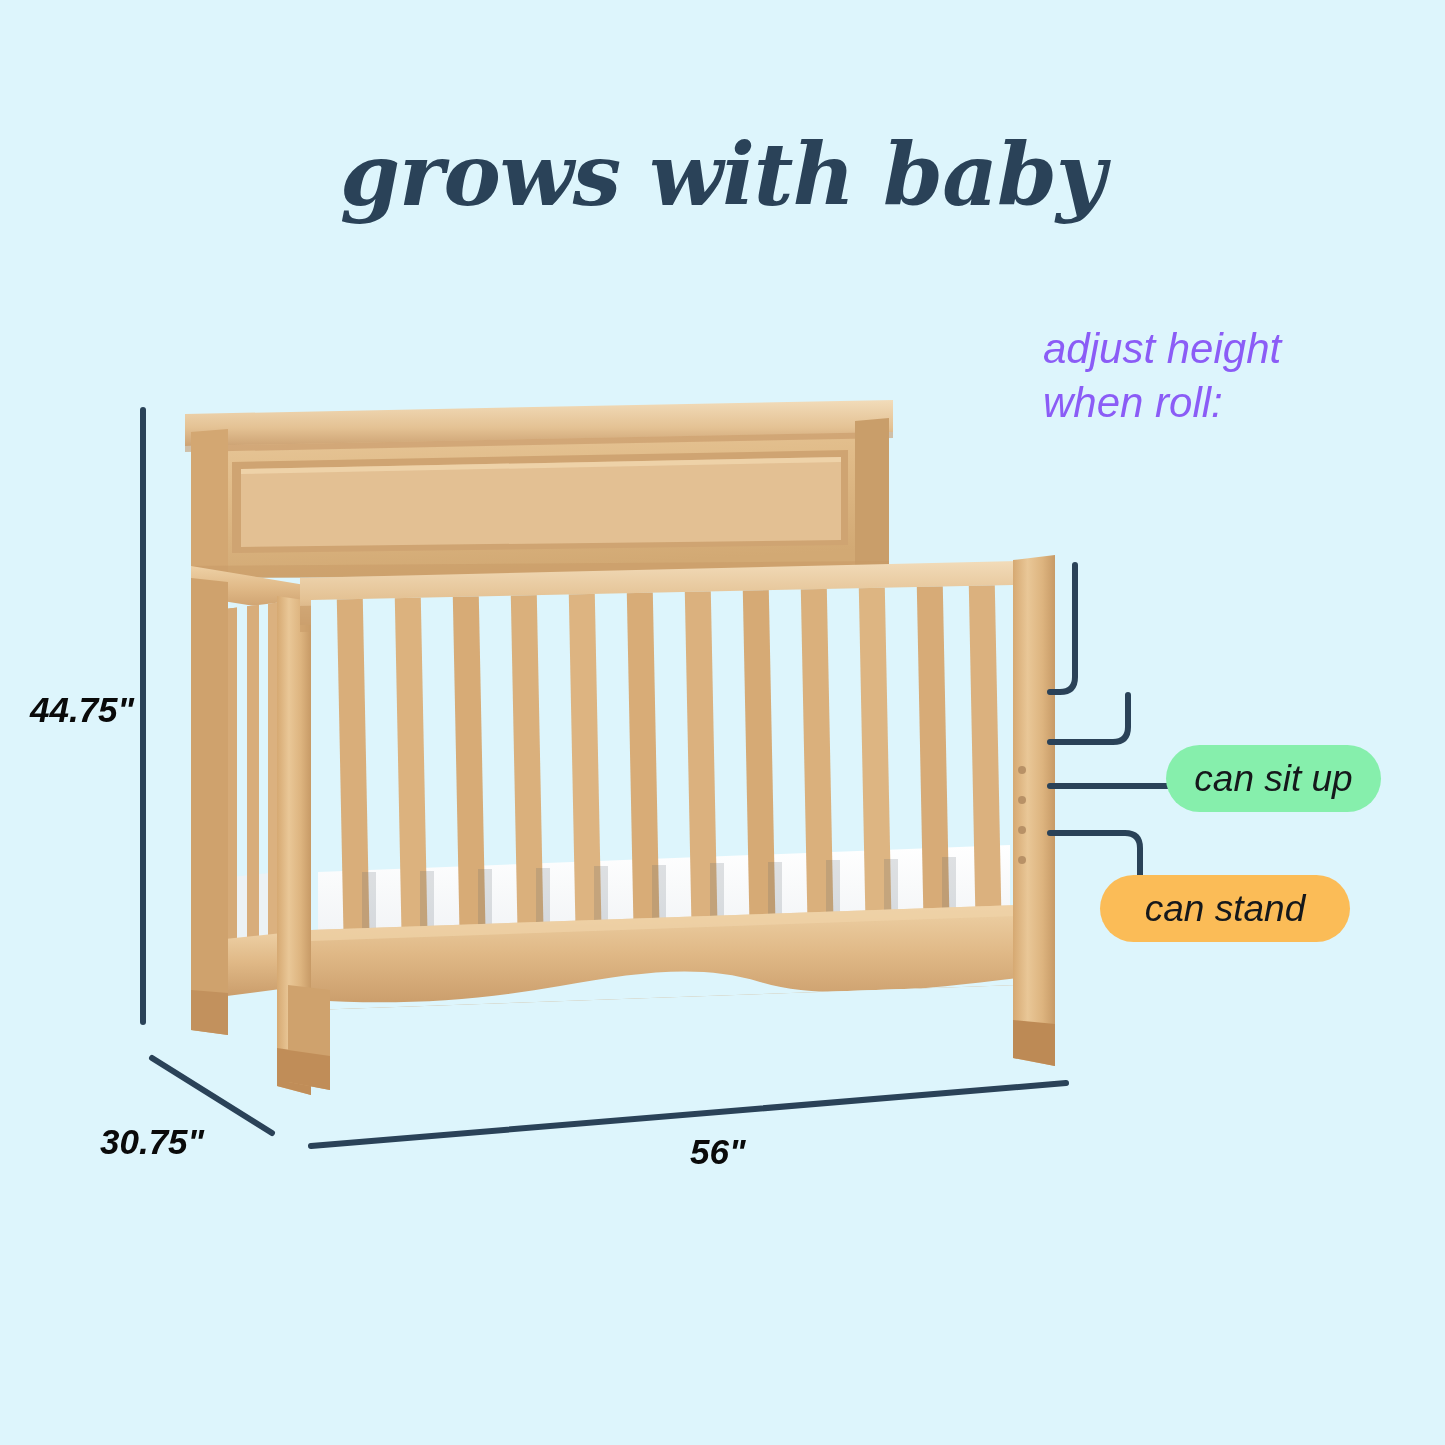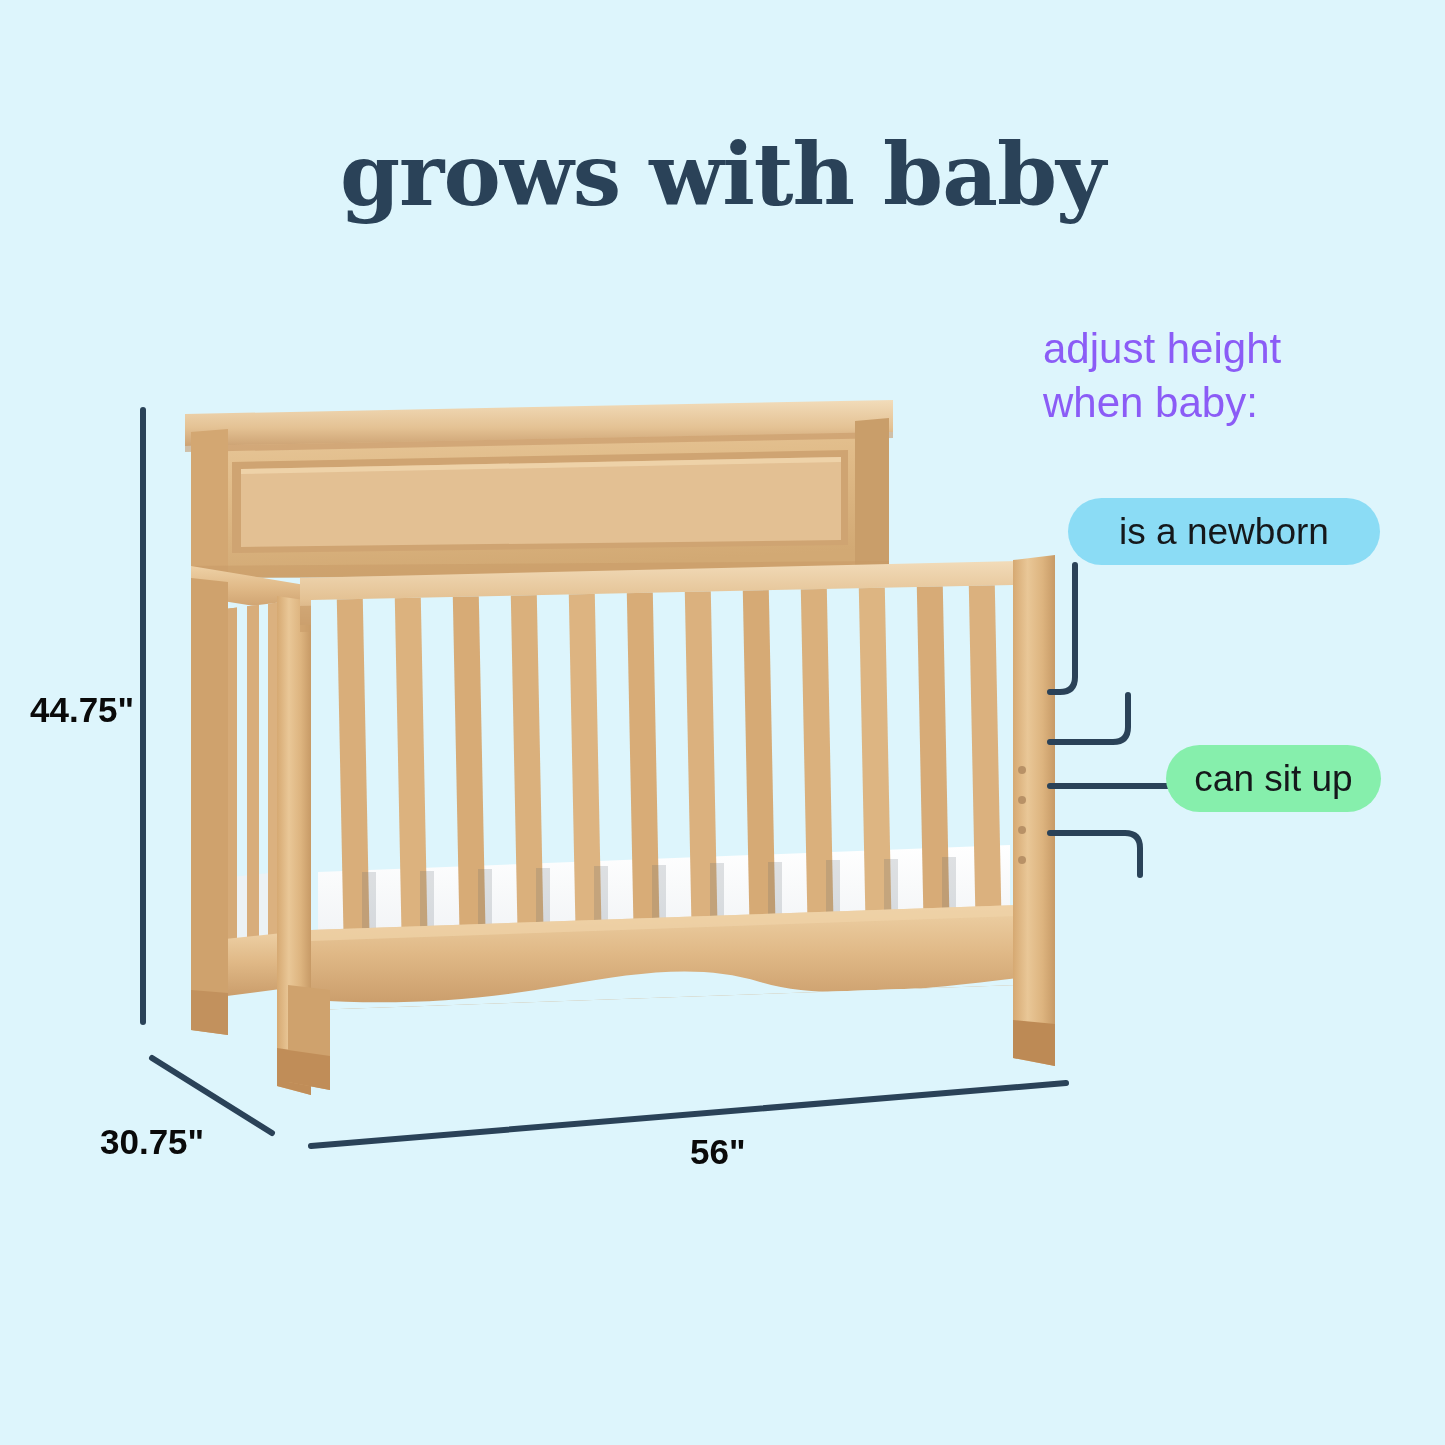--- a/index.html
+++ b/index.html
@@ -3,21 +3,21 @@
 <meta charset="utf-8">
 <style>
   html,body{margin:0;padding:0;}
   body{
     width:1445px;height:1445px;
     background:#ddf5fc;
     font-family:"Liberation Sans", sans-serif;
     overflow:hidden;
     position:relative;
   }
-  .stage{position:absolute;left:0;top:0;width:1445px;height:1122px;}
+  .stage{position:absolute;left:0;top:0;width:1445px;height:1122px;font-style:italic;}
 
   
   .title{
     position:absolute;left:0;top:124px;width:1445px;
     text-align:center;
     font-family:"DejaVu Serif", serif;
     font-weight:700;
     font-size:86px;
     letter-spacing:-1px;
     color:#2a4258;
@@ -205,34 +205,34 @@
     <line x1="152" y1="1058" x2="272" y2="1133" stroke="#2a4258" stroke-width="6" stroke-linecap="round"></line>
     <line x1="311" y1="1146" x2="1066" y2="1083" stroke="#2a4258" stroke-width="6" stroke-linecap="round"></line>
   </svg>
 
   <div class="dim" id="dim-h">44.75"</div>
   <div class="dim" id="dim-d">30.75"</div>
   <div class="dim" id="dim-w">56"</div>
 
   <div class="subhead">
     <div>adjust height</div>
-    <div>when baby:</div>
+    <div>when roll:</div>
   </div>
 
   <svg class="layer" viewBox="0 0 1445 1445">
 
     <path d="M1050,692 H1060 Q1075,692 1075,677 V565" fill="none" stroke="#2a4258" stroke-width="6" stroke-linecap="round"></path>
 
     <path d="M1050,742 H1113 Q1128,742 1128,727 V695" fill="none" stroke="#2a4258" stroke-width="6" stroke-linecap="round"></path>
 
     <path d="M1050,786 H1172" fill="none" stroke="#2a4258" stroke-width="6" stroke-linecap="round"></path>
 
     <path d="M1050,833 H1125 Q1140,833 1140,848 V875" fill="none" stroke="#2a4258" stroke-width="6" stroke-linecap="round"></path>
   </svg>
 
-  <div class="pill" id="pill-0">
-    <span>is a newborn</span>
-  </div>
   <div class="pill" id="pill-2">
     <span>can sit up</span>
   </div>
+  <div class="pill" id="pill-3">
+    <span>can stand</span>
+  </div>
 
 </div>
 
 </body></html>

